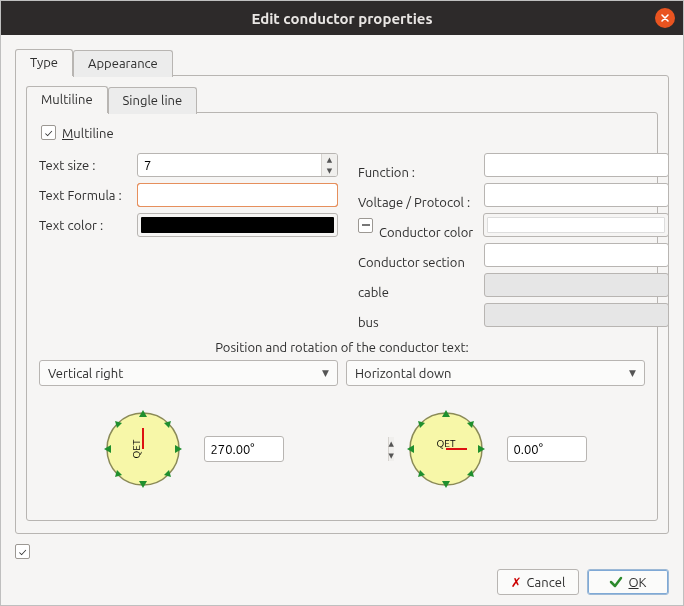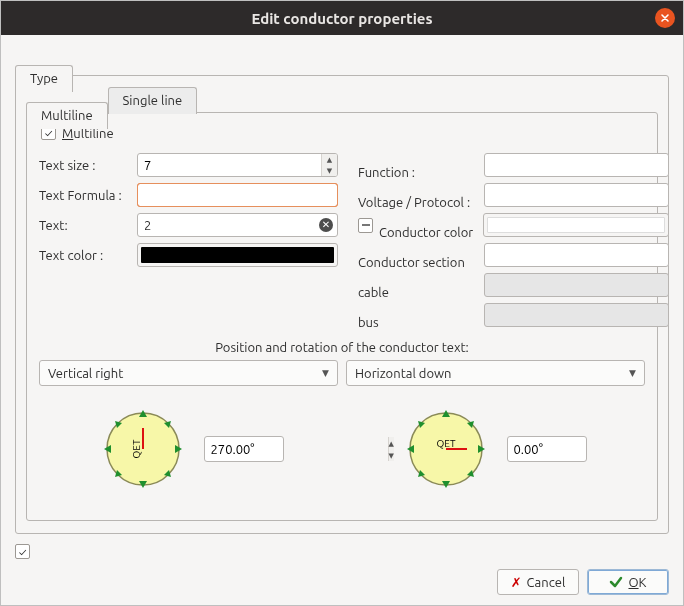--- a/index.html
+++ b/index.html
@@ -61,21 +61,21 @@
     border-bottom: none;
     background: #ececec;
     margin-right: 0;
     border-radius: 3px 3px 0 0;
     cursor: pointer;
     position: relative;
     top: 1px;
   }
   .tab.active {
     background: #f6f5f4;
-    top: 16px;
+    top: 0;
     padding-bottom: 7px;
     z-index: 3;
   }
   .pane {
     border: 1px solid #b8b5b2;
     border-radius: 0 3px 3px 3px;
     padding: 10px 10px 12px 10px;
     background: #f6f5f4;
     margin-top: -1px;
     flex: 1;
@@ -292,20 +292,21 @@
       <svg width="10" height="10" viewBox="0 0 10 10">
           <path d="M2 2 L8 8 M8 2 L2 8" stroke="#fff" stroke-width="1.6" stroke-linecap="round"></path>
         </svg>
     </div>
   </div>
 
   <div class="client">
 
     <div class="tabs">
       <div class="tab active"><span>Type</span></div>
+      <div class="tab"><span>Appearance</span></div>
     </div>
 
     <div class="pane">
 
       <div class="tabs">
         <div class="tab active"><span class="underline-first">Multiline</span></div>
         <div class="tab"><span>Single line</span></div>
       </div>
 
       <div class="inner-pane">
@@ -324,27 +325,20 @@
                 <input class="spin-field" value="7" style="">
                 <div class="spin-btns">
                     <div class="spin-btn">▲</div>
                     <div class="spin-btn">▼</div>
                   </div>
               </div>
             </div>
             <div class="field-row">
               <span class="field-label">Text Formula :</span>
               <input class="text-input focused" value="" style="">
-            </div>
-            <div class="field-row">
-              <span class="field-label">Text:</span>
-              <div class="clearable">
-                <input class="text-input" value="2" style="">
-                <span class="clear-icon">✕</span>
-              </div>
             </div>
             <div class="field-row">
               <span class="field-label">Text color :</span>
               <div class="color-swatch">
                 <div class="color-fill" style="background:#000000"></div>
               </div>
             </div>
           </div>
 
           <div class="col-right">

